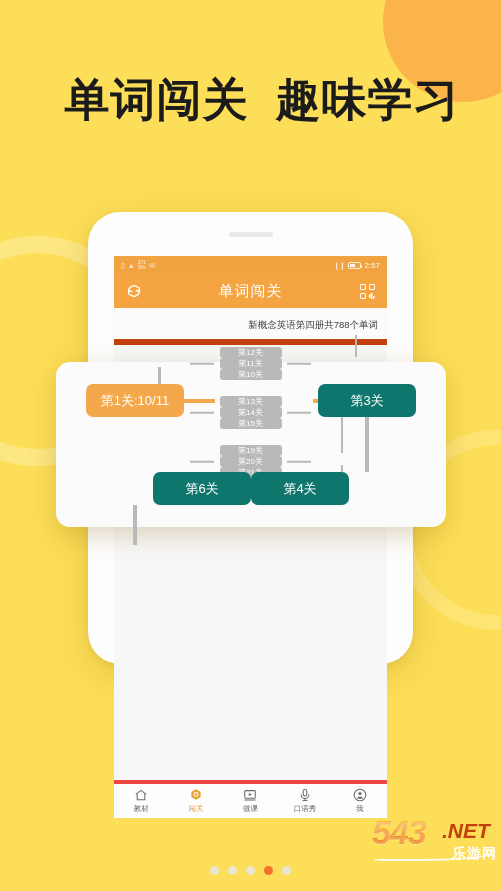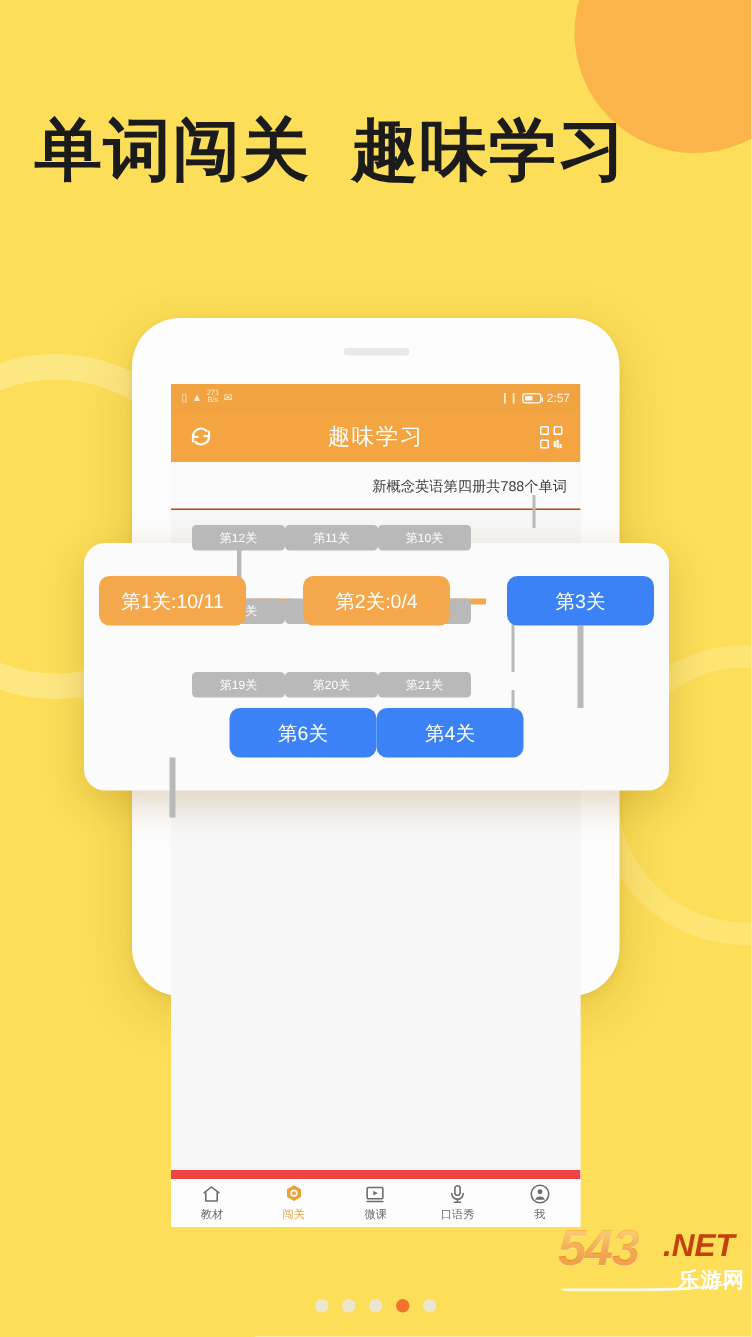--- a/index.html
+++ b/index.html
@@ -39,21 +39,21 @@
     width: 200px; height: 200px;
     border-radius: 50%;
     border: 15px solid #FDE98A;
     opacity: .55;
   }
 
   
   .headline {
     position: absolute;
     top: 70px; left: 0; width: 501px;
-    text-align: left;
+    text-align: center;
     font-size: 45px;
     font-weight: 700;
     letter-spacing: 1px;
     color: #1b1b1b;
     white-space: pre;
     padding-left: 23px;
   }
 
   
   .phone {
@@ -167,41 +167,42 @@
       linear-gradient(#fff,#fff) 0 100%/1.5px 70% no-repeat,
       linear-gradient(#fff,#fff) 50% 100%/1.5px 100% no-repeat,
       linear-gradient(#fff,#fff) 100% 100%/1.5px 45% no-repeat;
   }
 
   
   .subtitle-row {
     background: #fbfbfb;
     padding: 6px 9px 7px 0;
     text-align: right;
-    border-bottom: 1px solid #c2410c;
+    border-bottom: 6px solid #c2410c;
   }
   .subtitle-row span {
     font-size: 9.5px;
     color: #3c3c3c;
   }
 
   
   .levelmap {
     position: relative;
     background: #f7f7f7;
     padding: 10px 14px 0 14px;
     height: 472px;
   }
   .lvl-row {
     display: flex;
-    justify-content: flex-start;
+    justify-content: center;
     align-items: center;
     position: relative;
     height: 17px;
     margin-bottom: 32px;
+    flex-direction: column;
   }
   .lvl {
     width: 62px; height: 17px;
     border-radius: 3px;
     background: #b9b9b9;
     color: #fff;
     font-size: 8px;
     display: flex; align-items: center; justify-content: center;
     position: relative; z-index: 2;
   }
@@ -222,21 +223,21 @@
   }
   .v-link.left  { left: 30px; }
   .v-link.right { right: 30px; }
 
   
   .bottomnav {
     position: absolute;
     left: 0; bottom: 0;
     width: 273px; height: 38px;
     background: #fdfdfd;
-    border-top: 6px solid #ef4444;
+    border-top: 4px solid #ef4444;
     display: flex;
     align-items: center;
   }
   .nav-item {
     flex: 1;
     display: flex; flex-direction: column;
     align-items: center; gap: 2px;
     color: #6b6b6b;
   }
   .nav-item .nav-label { font-size: 7.5px; }
@@ -244,34 +245,34 @@
   .nav-ic { width: 14px; height: 14px; position: relative; }
 
   
   .zoom-card {
     position: absolute;
     left: 56px; top: 362px;
     width: 390px; height: 165px;
     background: #fbfbfb;
     border-radius: 14px;
     box-shadow: 0 8px 26px rgba(140,100,10,.25);
-    padding: 22px 10px;
+    padding: 22px 30px;
   }
   .zc-row {
     display: flex;
     justify-content: space-between;
     align-items: center;
     position: relative;
     height: 33px;
   }
   .zc-row + .zc-row { margin-top: 55px; justify-content: center; }
   .zc-lvl {
     width: 98px; height: 33px;
     border-radius: 7px;
-    background: #3b82f6;
+    background: #0f766e;
     color: #ffffff;
     font-size: 13px;
     display: flex; align-items: center; justify-content: center;
     position: relative; z-index: 3;
   }
   .zc-lvl.on { background: #F5A84B; }
   .zc-h {
     position: absolute;
     top: 50%; transform: translateY(-50%);
     height: 4px; background: #b9b9b9;
@@ -374,21 +375,21 @@
 
       <div class="appbar">
         <div class="icon-btn">
           <svg width="16" height="16" viewBox="0 0 24 24" fill="none" stroke="#fff" stroke-width="2.2" stroke-linecap="round">
             <path d="M20 12a8 8 0 0 1-13.6 5.6"></path>
             <path d="M4 12a8 8 0 0 1 13.6-5.6"></path>
             <path d="M4 17v-4.6h4.6"></path>
             <path d="M20 7v4.6h-4.6"></path>
           </svg>
         </div>
-        <div class="appbar-title">趣味学习</div>
+        <div class="appbar-title">单词闯关</div>
         <div class="icon-btn right">
           <span class="grid-icon">
               <i></i>
               <i></i>
               <i></i>
               <i></i>
             </span>
         </div>
       </div>
 
@@ -482,21 +483,20 @@
       </div>
 
     </div>
   </div>
 
   <div class="zoom-card">
     <div class="zc-row">
       <div class="zc-h l1 on"></div>
       <div class="zc-h l2 on"></div>
       <div class="zc-lvl on">第1关:10/11</div>
-      <div class="zc-lvl on">第2关:0/4</div>
       <div class="zc-lvl">第3关</div>
       <div class="zc-v right"></div>
     </div>
     <div class="zc-row">
       <div class="zc-h r1"></div>
       <div class="zc-h r2"></div>
       <div class="zc-lvl">第6关</div>
       <div class="zc-lvl">第4关</div>
       <div class="zc-v tail"></div>
     </div>

